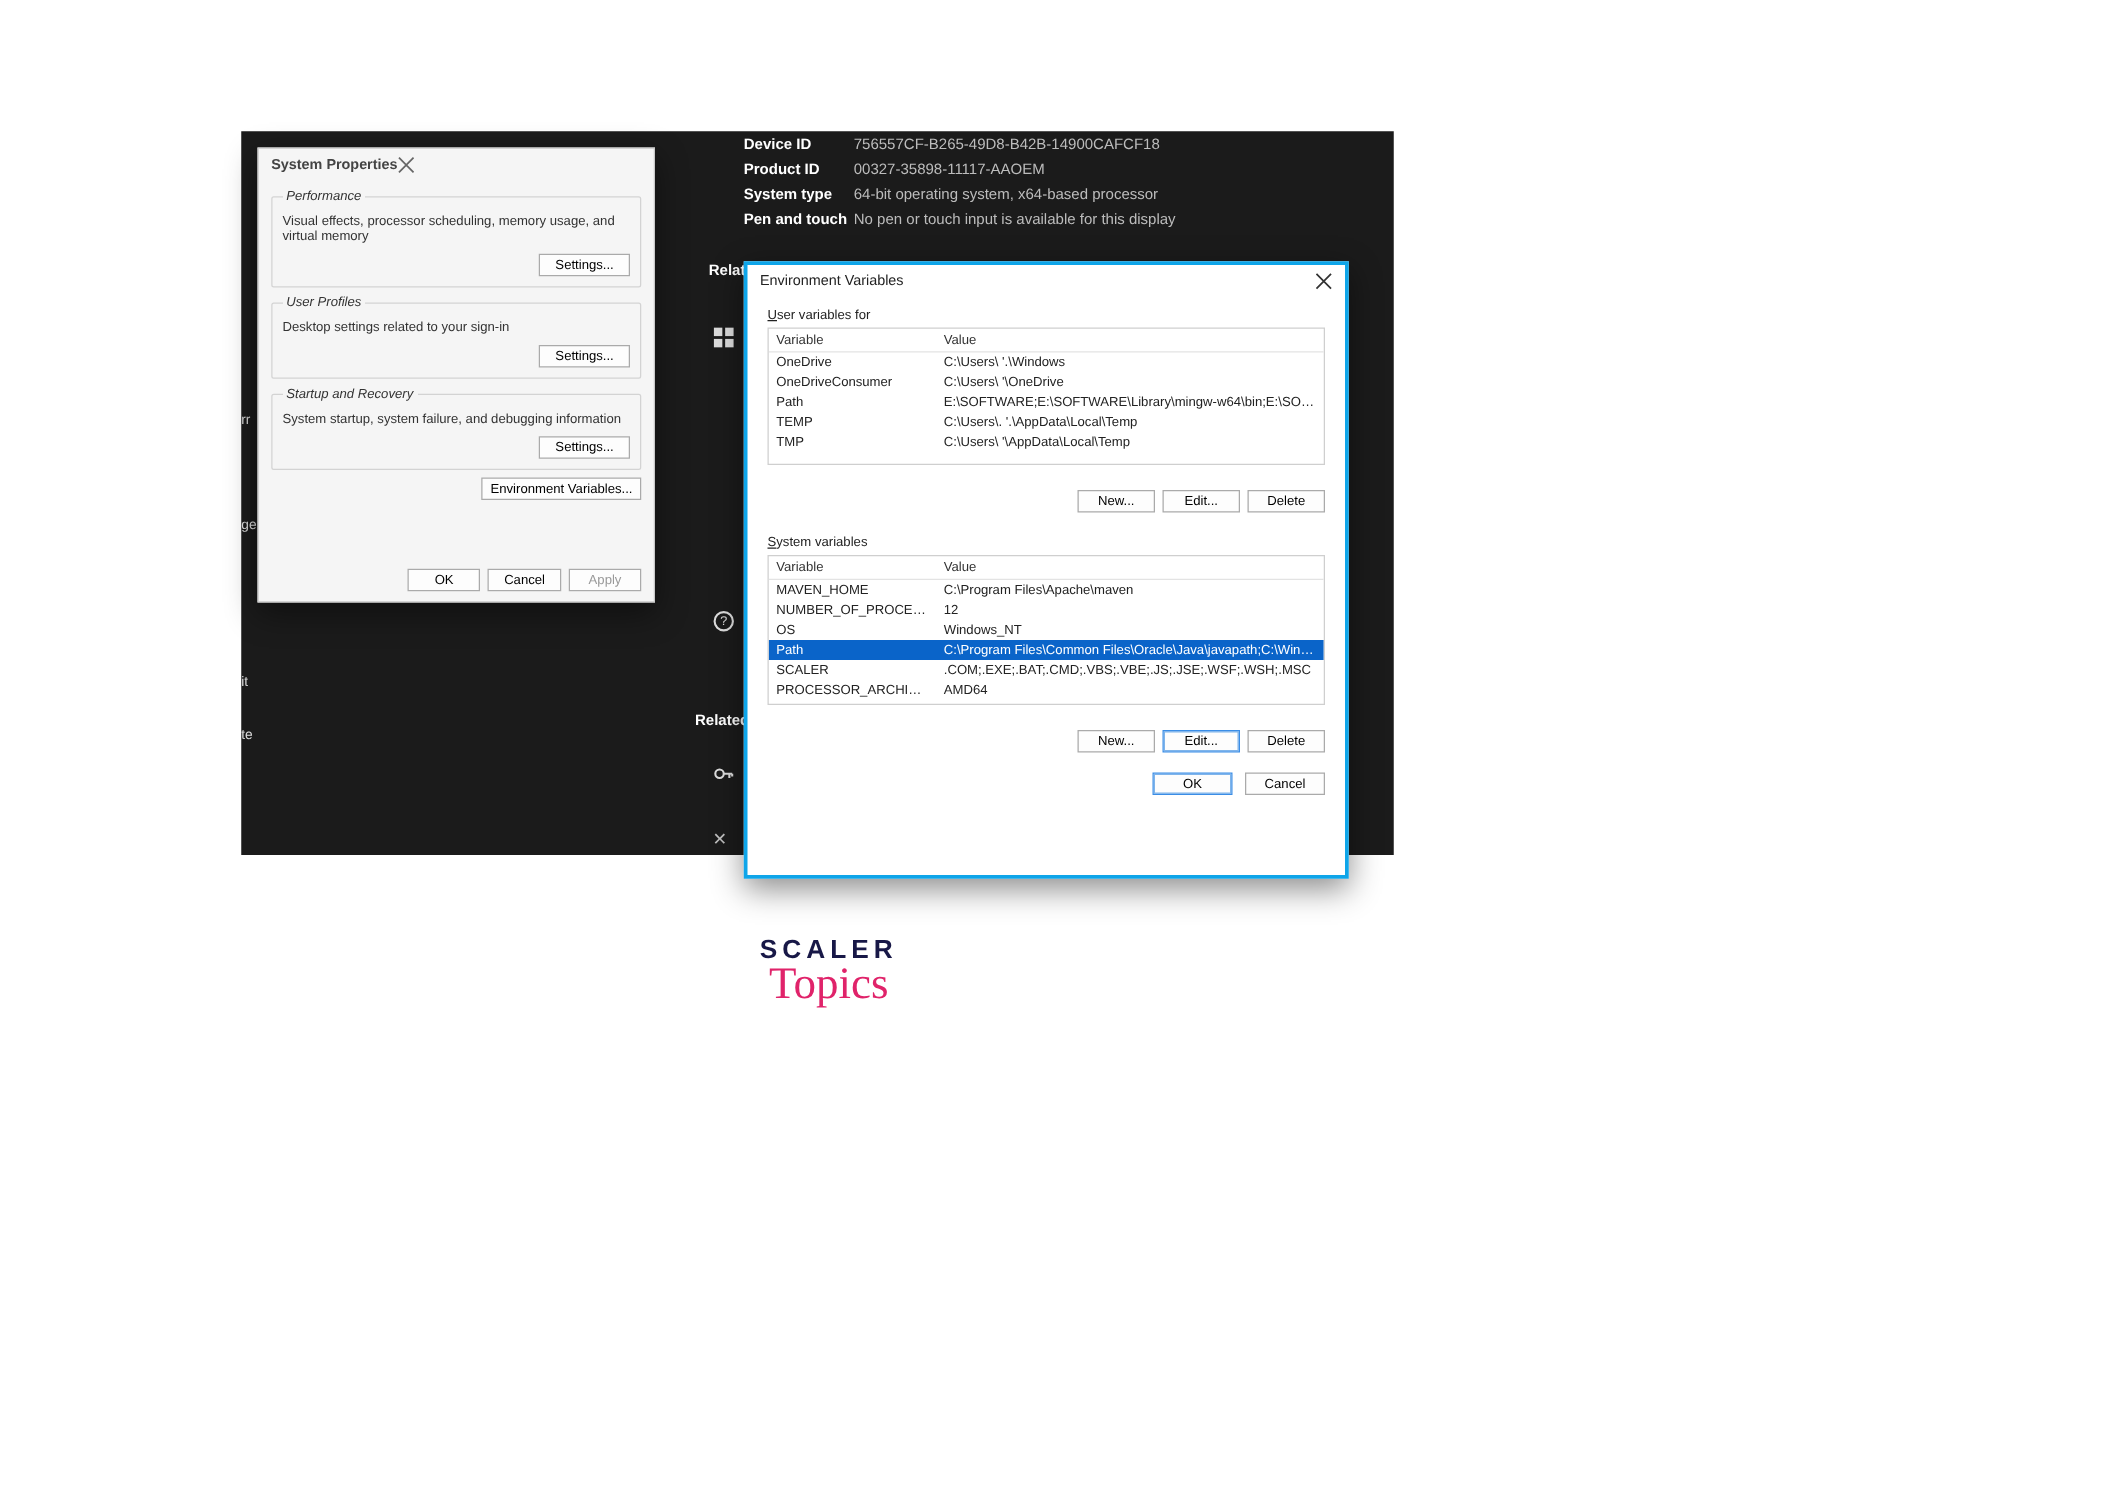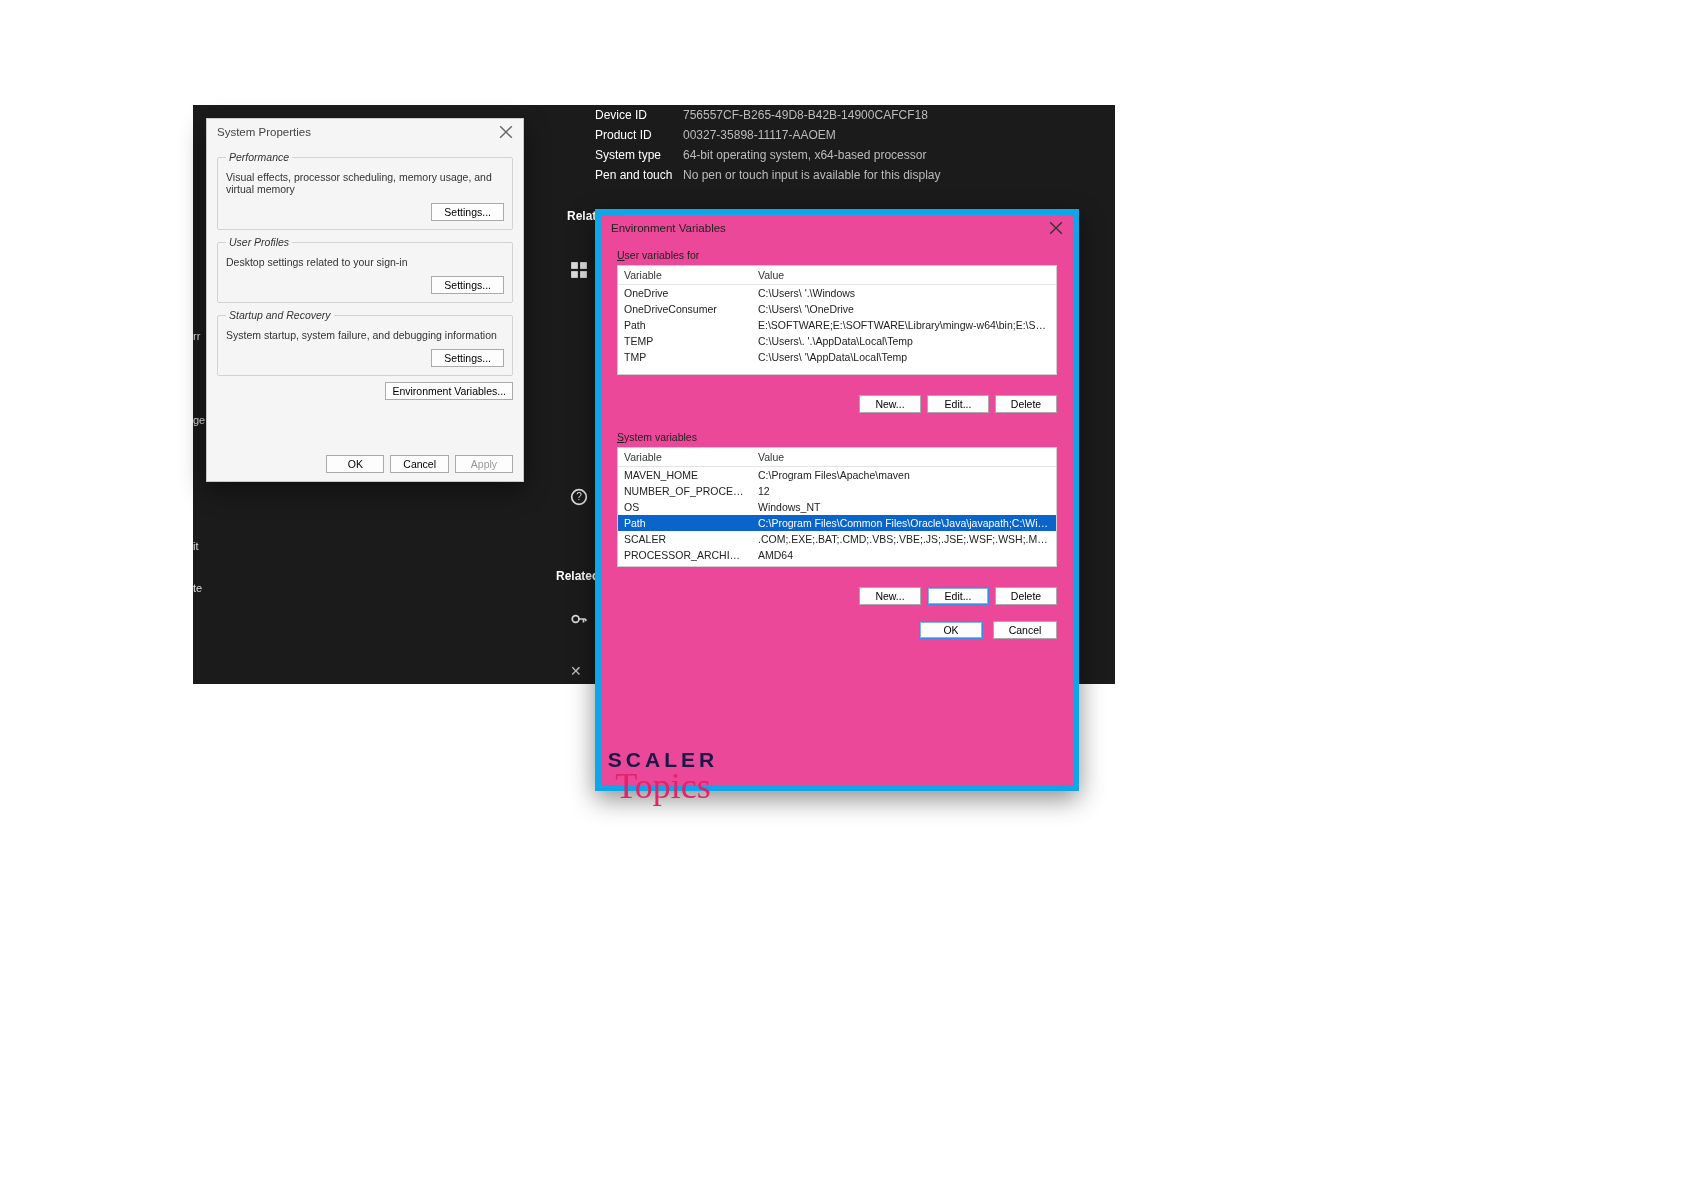--- a/index.html
+++ b/index.html
@@ -3,21 +3,21 @@
 <meta charset="utf-8">
 <style>
   * { box-sizing: border-box; margin: 0; padding: 0; }
   body { font-family: "Segoe UI", Tahoma, sans-serif; background: #fff; width: 1700px; height: 1197px; position: relative; }
 
   .stage { position: absolute; left: 193px; top: 105px; width: 922px; height: 579px; background: #1b1b1b; }
 
   
   .info-area { position: absolute; left: 402px; top: 0; width: 520px; color: #e8e8e8; font-size: 12px; }
   .info-row { display: flex; padding: 3px 0; }
-  .info-label { width: 88px; font-weight: 400; color: #fff; }
+  .info-label { width: 88px; font-weight: 700; color: #fff; }
   .info-value { color: #bcbcbc; }
   .related-label { position: absolute; left: 374px; top: 104px; font-size: 12px; font-weight: 600; color: #fff; }
   .related-links { position: absolute; left: 454px; top: 104px; font-size: 12px; color: #6aa6e6; }
   .related-links span { margin-right: 18px; }
   .related-lower { position: absolute; left: 363px; top: 464px; font-size: 12px; font-weight: 600; color: #fff; }
   .control-text { position: absolute; left: 405px; top: 569px; font-size: 11px; color: #c7c7c7; }
 
   .side-glyph { position: absolute; left: 377px; width: 18px; height: 18px; color: #d8d8d8; }
   .side-glyph svg { width: 18px; height: 18px; }
   .glyph-grid { top: 156px; }
@@ -27,40 +27,40 @@
 
   .crop-left { position:absolute; left:0; top:210px; font-size:11px; color:#dcdcdc; line-height:42px; }
   .crop-left div { height:42px; }
 
   
   .sysprop {
     position: absolute; left: 13px; top: 13px; width: 318px; height: 364px;
     background: #f5f5f5; border: 1px solid #c9c9c9; box-shadow: 0 8px 24px rgba(0,0,0,.45);
     font-size: 11px; color: #333;
   }
-  .sysprop-title { padding: 6px 10px; font-size: 11.5px; color:#444; display:flex; justify-content:space-between; align-items:center; }
+  .sysprop-title { padding: 6px 10px; font-size: 11.5px; color:#444; display:flex; align-items:center;font-weight:bold; }
   .close-x { width:14px; height:14px; cursor:pointer; }
   .tabs { display:flex; border-bottom:1px solid #d0d0d0; padding: 0 4px; gap:2px;}
   .tab { padding:4px 7px; font-size:10.5px; color:#444; background:#f5f5f5; border:1px solid transparent; border-bottom:none; cursor:pointer;}
   .tab.active { background:#fff; border-color:#c9c9c9; border-bottom:1px solid #fff; position:relative; top:1px; }
   .admin-note { padding:8px 14px; font-size:10.5px; }
   fieldset.group { margin:6px 10px; border:1px solid #d3d3d3; border-radius:2px; padding:6px 8px 8px; }
   fieldset.group legend { font-size:10.5px; padding:0 3px; color:#333;font-style:italic;}
   .group-desc { font-size:10.5px; color:#333; margin:2px 0 8px; }
   .btn { background:#fdfdfd; border:1px solid #aaa; padding:2px 12px; font-size:10.5px; cursor:pointer; }
   .btn-right { display:block; margin-left:auto; }
   .envvar-btn { display:block; margin:6px 10px 0 auto; padding:2px 6px;}
   .bottom-btns { position:absolute; bottom:8px; right:10px; display:flex; gap:6px; }
   .bottom-btns .btn { min-width:58px; text-align:center; }
   .bottom-btns .btn.disabled { color:#999; }
 
   
   .envdlg {
-    position: absolute; left: 402px; top: 104px; width: 484px; height: 582px;
-    background: #ec4899; border:6px solid #0ea5e9; box-shadow: 0 8px 24px rgba(0,0,0,.45);
+    position: absolute; left: 402px; top: 104px; width: 484px; height: 494px;
+    background: #ffffff; border:3px solid #0ea5e9; box-shadow: 0 8px 24px rgba(0,0,0,.45);
     font-size: 11px; color:#222;
   }
   .envdlg-title { padding:6px 10px; font-size:11.5px; display:flex; justify-content:space-between; align-items:center;}
   .envlabel { padding:8px 16px 2px; font-size:10.5px; }
   .envlabel .ul { text-decoration:underline; }
   .table { margin:2px 16px 6px; border:1px solid #cfcfcf; background:#fff; height:110px; overflow:hidden; font-size:10.5px; }
   .table.tall { height:120px; }
   .thead { display:flex; border-bottom:1px solid #e3e3e3; }
   .th { padding:3px 6px; color:#333; }
   .th.c1 { width:134px; }

